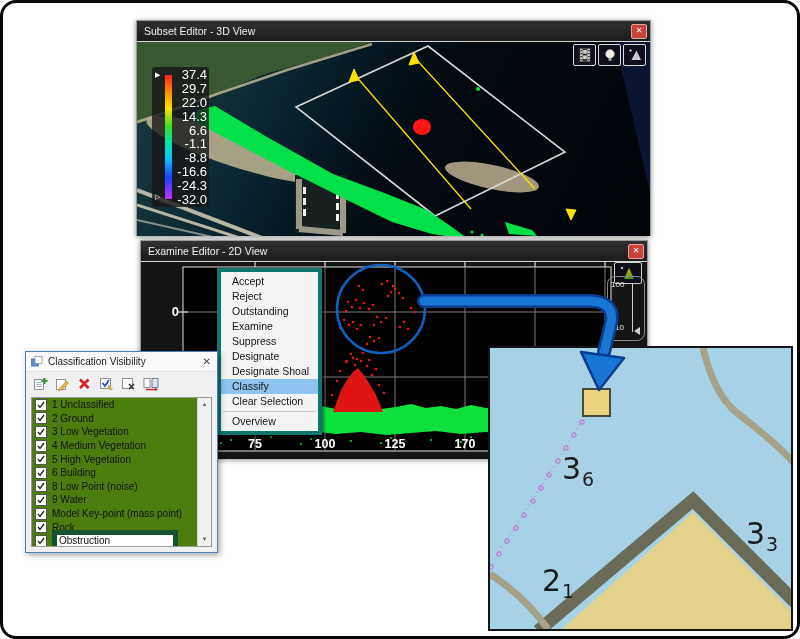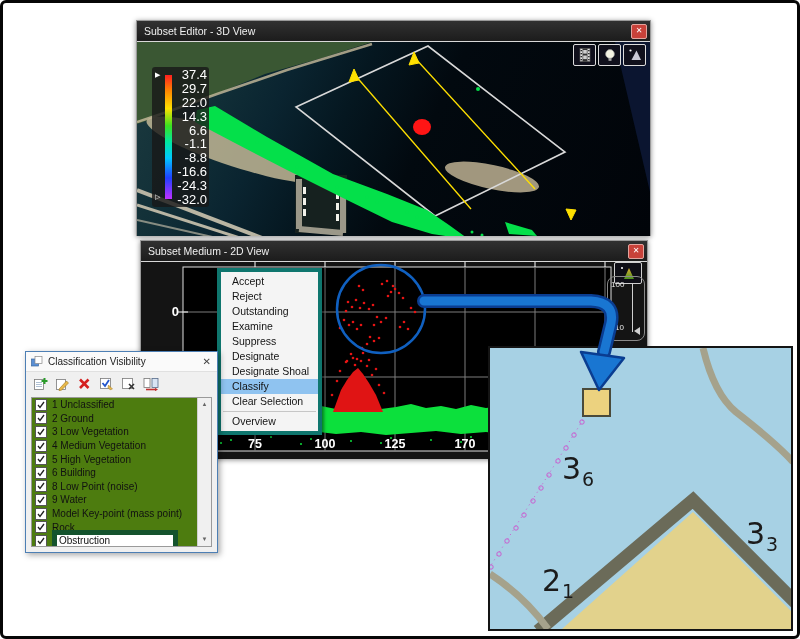--- a/index.html
+++ b/index.html
@@ -1,17 +1,17 @@
 <!DOCTYPE html>
 <html><head>
 <meta charset="utf-8">
 <style>
   html,body{margin:0;padding:0;background:#fff;font-family:"Liberation Sans",sans-serif;}
   .frame{position:relative;width:800px;height:639px;box-sizing:border-box;background:#fff;
-         border:3px solid #060606;border-radius:6px;overflow:hidden;padding-left:37px;}
+         border:3px solid #060606;border-radius:16px;overflow:hidden;padding-left:37px;}
 
   
   .win{position:absolute;background:#000;border:1px solid #9a9a9a;box-shadow:0 1px 5px rgba(0,0,0,.45);box-sizing:border-box;}
   .titlebar{height:20px;background:linear-gradient(#313131,#1c1c1c);color:#efefef;font-size:10.5px;
             line-height:20px;padding-left:7px;position:relative;border-bottom:1px solid #d8d8d8;}
   .closebtn{position:absolute;right:3px;top:3px;width:14px;height:13px;background:#c8423a;border:1px solid #e2a49e;
             color:#fff;font-size:8px;line-height:11px;text-align:center;border-radius:2px;cursor:default;}
 
   
   .content3d{position:relative;width:513px;height:194px;background:
@@ -192,21 +192,21 @@
             <polygon points="4.5,13 9.5,3.5 14,13" fill="#c9c9d6"></polygon>
             <circle cx="3.5" cy="3.5" r="1.1" fill="#fff"></circle>
           </svg>
         </div>
       </div>
     </div>
   </div>
 
   <div class="win" style="left:137px;top:237px;width:508px;height:219px;z-index:20">
     <div class="titlebar">
-      <span>Subset Medium - 2D View</span>
+      <span>Examine Editor - 2D View</span>
       <span class="closebtn">✕</span>
     </div>
     <div class="content2d">
       <svg width="506" height="197" viewBox="0 0 506 197" style="position:absolute;left:0;top:0">
         <rect x="42" y="5" width="428" height="184" fill="#000" stroke="#e0e0e0" stroke-width="1"></rect>
         <g stroke="#7d7d7d" stroke-width="1">
           <line x1="114" y1="5" x2="114" y2="189"></line>
             <line x1="184" y1="5" x2="184" y2="189"></line>
           <line x1="254" y1="5" x2="254" y2="189"></line>
             <line x1="324" y1="5" x2="324" y2="189"></line>

